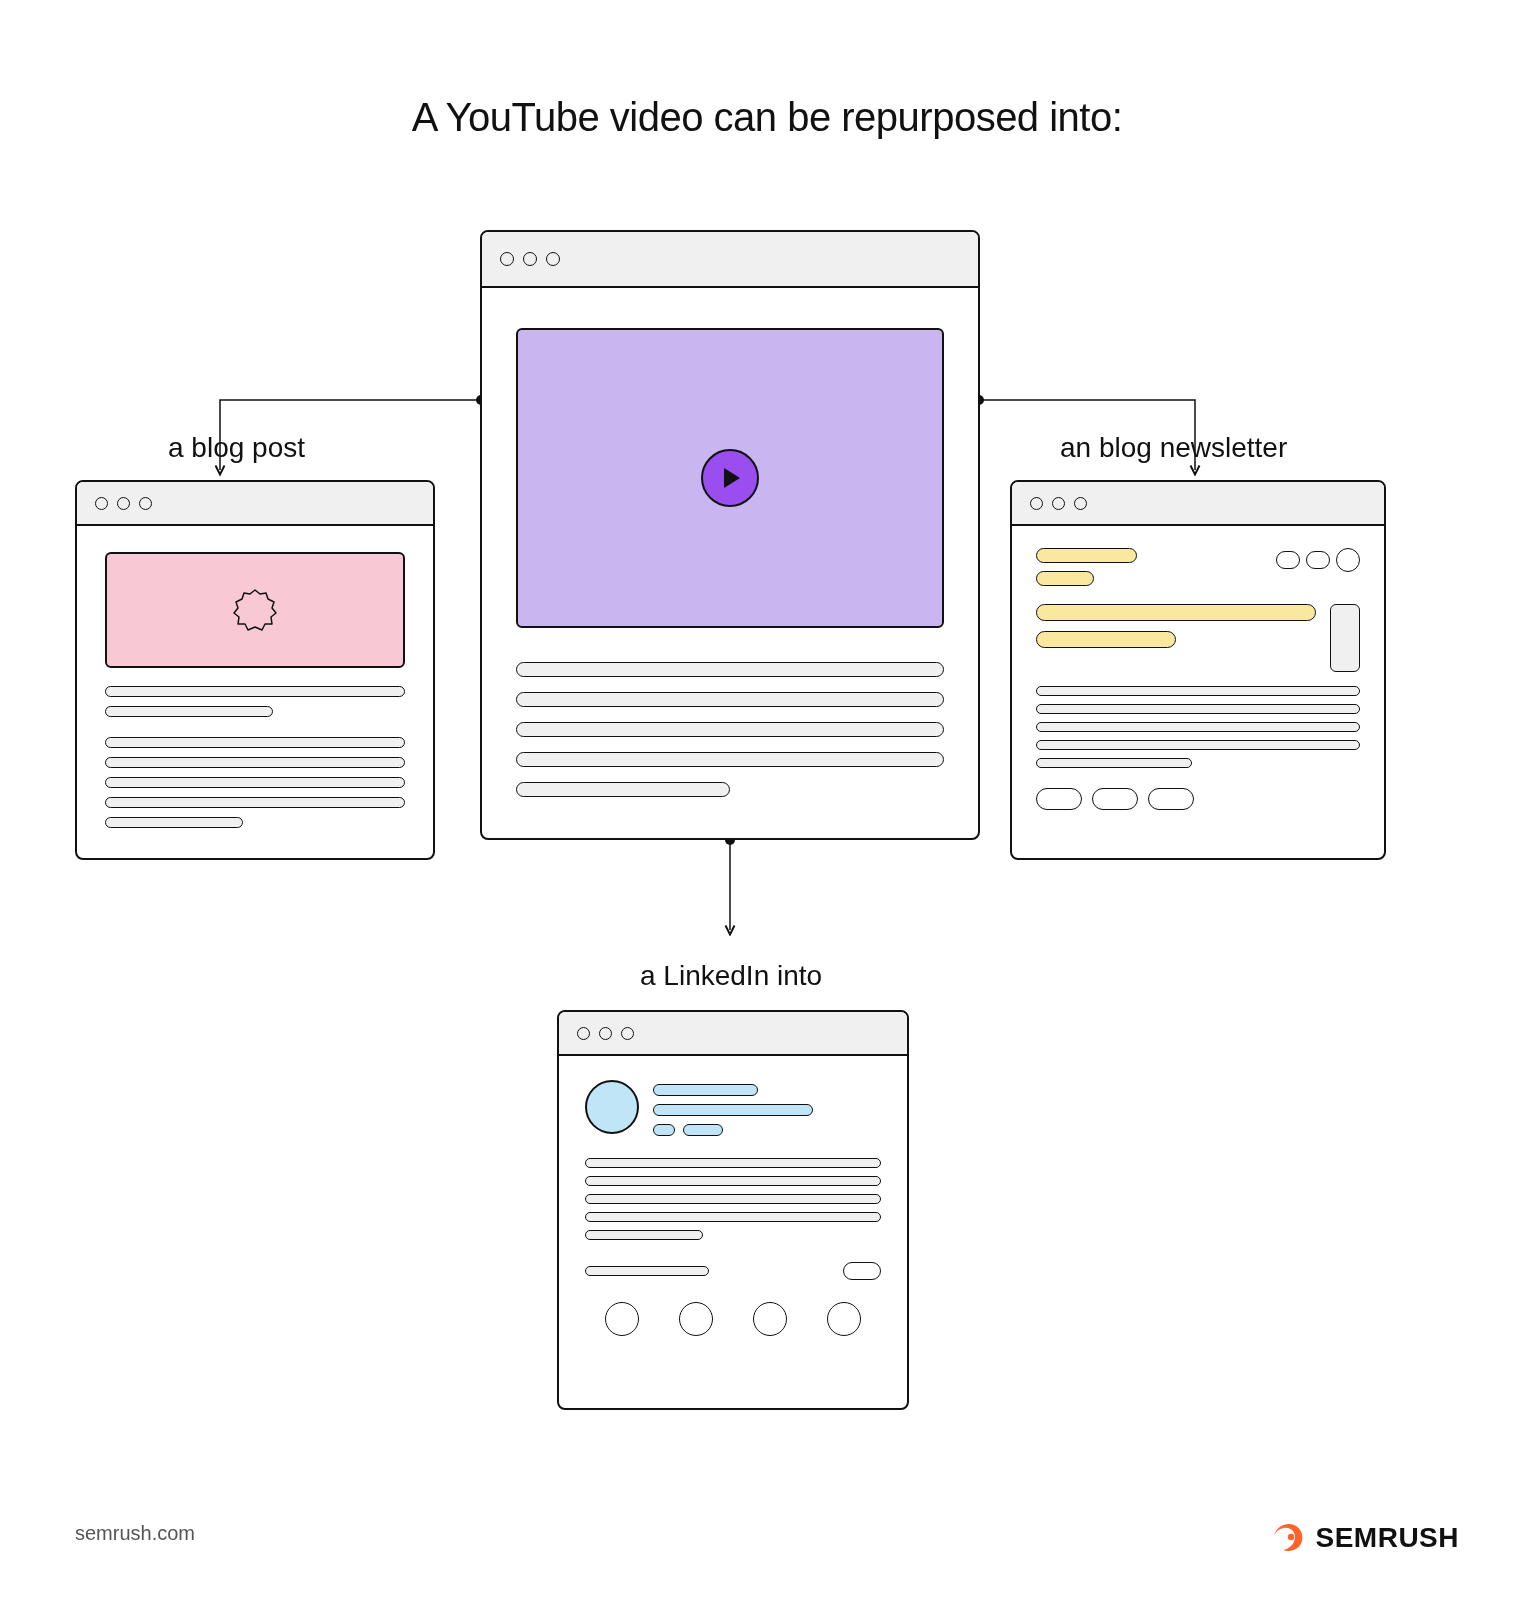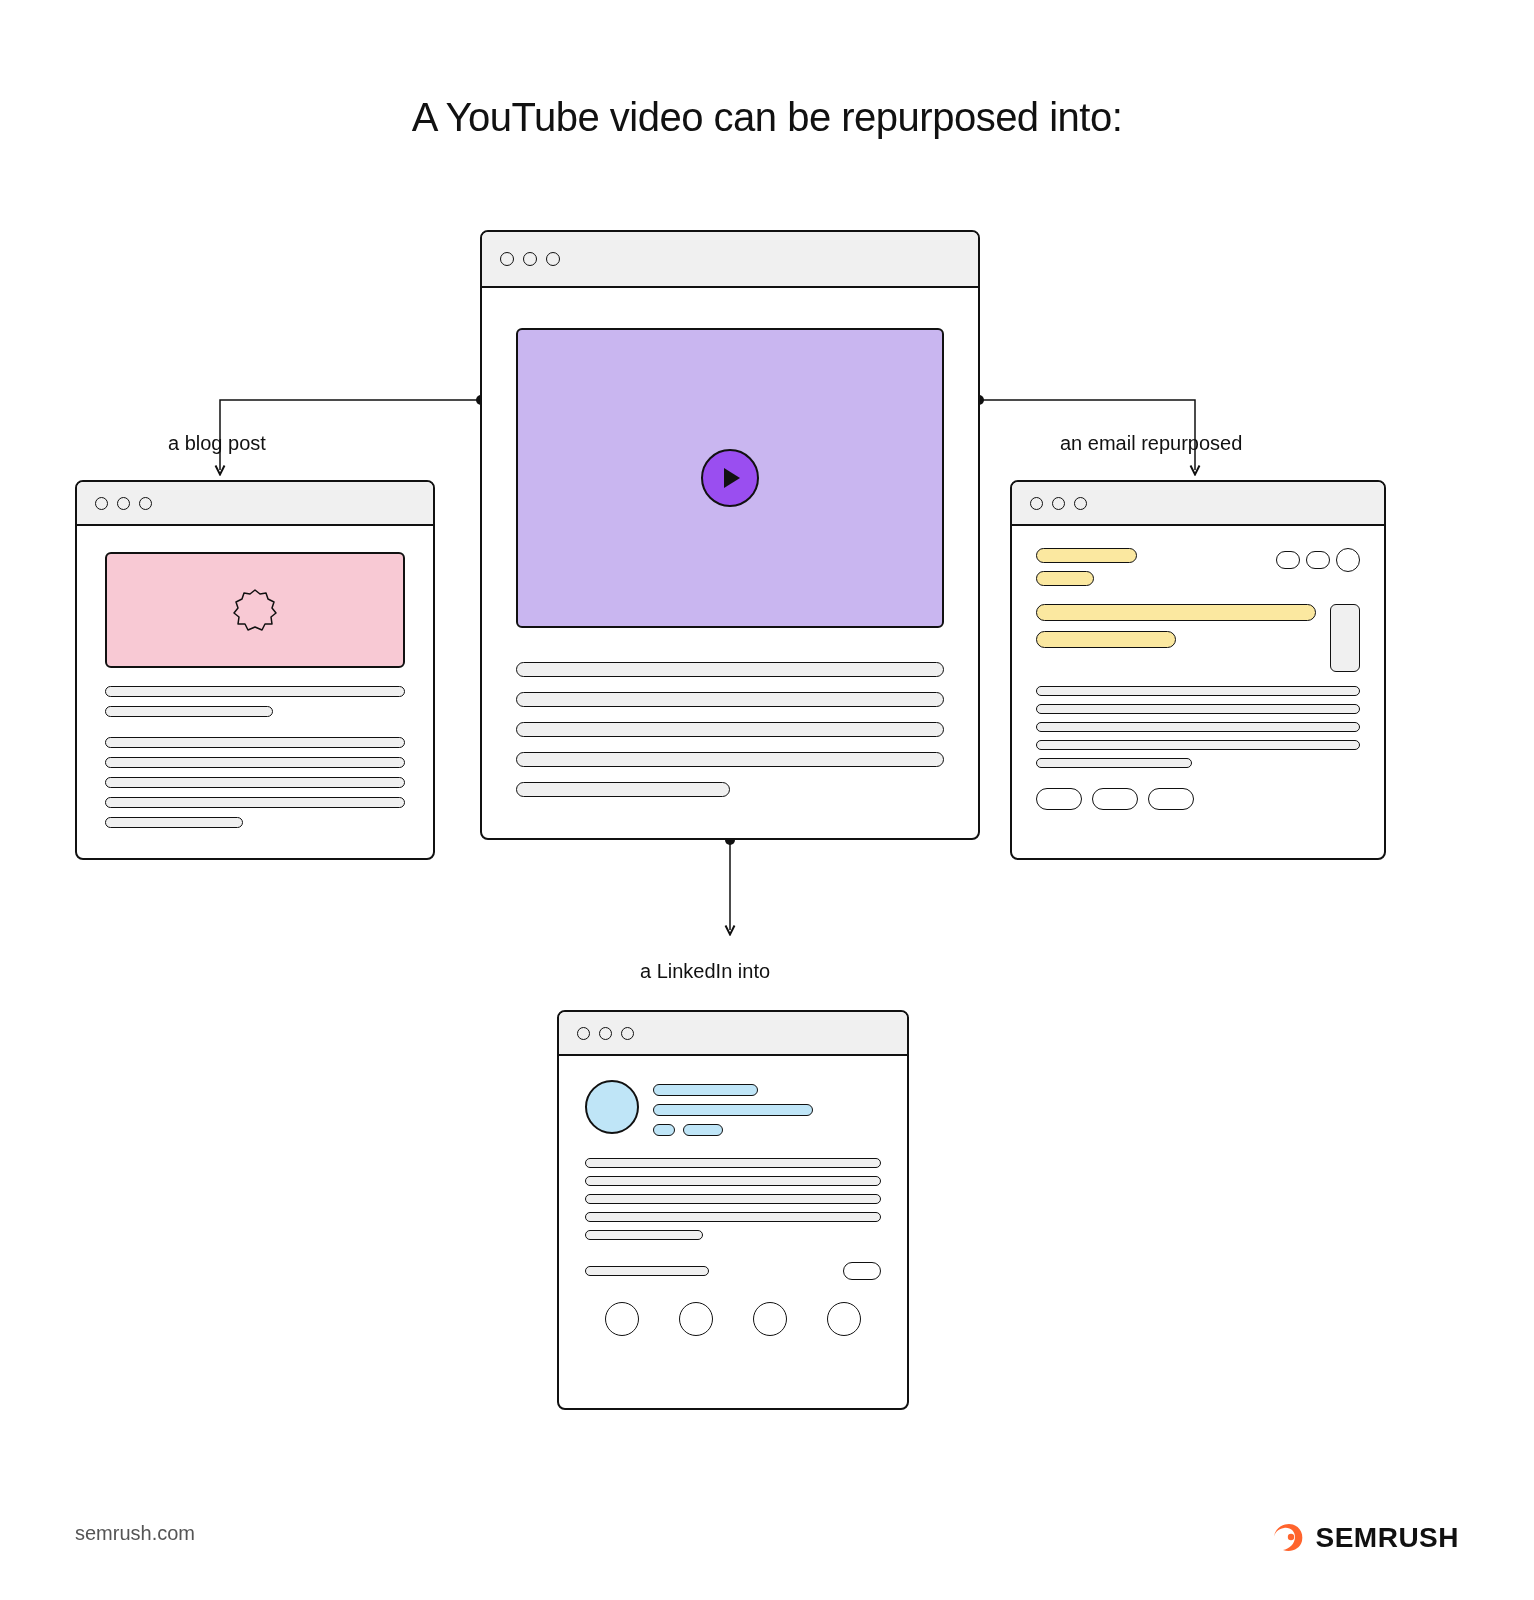--- a/index.html
+++ b/index.html
@@ -16,21 +16,21 @@
     top: 95px;
     left: 0;
     width: 100%;
     text-align: center;
     font-size: 40px;
     font-weight: 500;
     letter-spacing: -0.5px;
   }
   .label {
     position: absolute;
-    font-size: 20px;
+    font-size: 28px;
     font-weight: 400;
   }
   .footer-url {
     position: absolute;
     bottom: 55px;
     left: 75px;
     font-size: 20px;
     color: #555;
   }
   .brand {
@@ -212,21 +212,21 @@
   <path d="M481,400 L220,400 L220,470" fill="none" stroke="#111" stroke-width="1.5" marker-end="url(#arr)"></path>
 
   <circle cx="979" cy="400" r="5" fill="#111"></circle>
   <path d="M979,400 L1195,400 L1195,470" fill="none" stroke="#111" stroke-width="1.5" marker-end="url(#arr)"></path>
 
   <circle cx="730" cy="840" r="5" fill="#111"></circle>
   <path d="M730,840 L730,930" fill="none" stroke="#111" stroke-width="1.5" marker-end="url(#arr)"></path>
 </svg>
 
 <div class="label" style="left:168px; top:432px;">a blog post</div>
-<div class="label" style="left:1060px; top:432px;">an email repurposed</div>
+<div class="label" style="left:1060px; top:432px;">an blog newsletter</div>
 <div class="label" style="left:640px; top:960px;">a LinkedIn into</div>
 
 <div class="win yt">
   <div class="winhead">
     <span class="dot"></span>
     <span class="dot"></span>
     <span class="dot"></span>
   </div>
   <div class="winbody">
     <div class="ytvideo">

